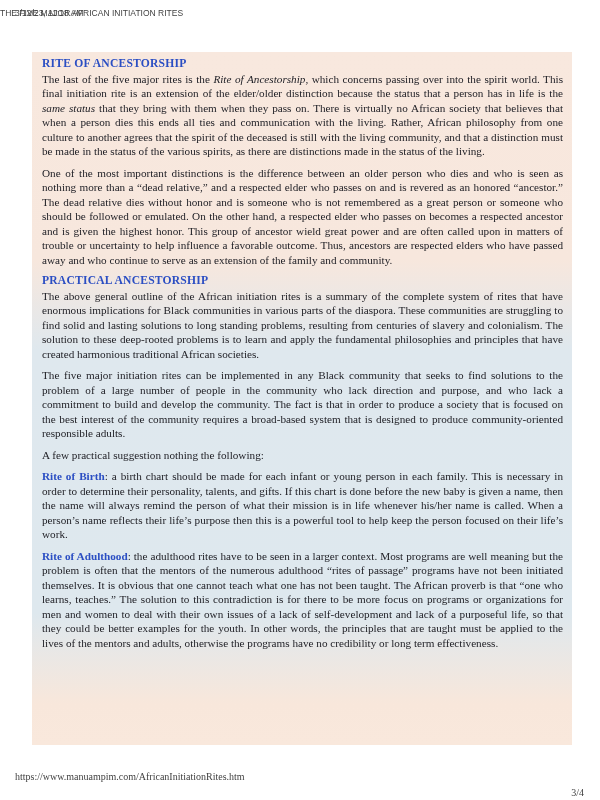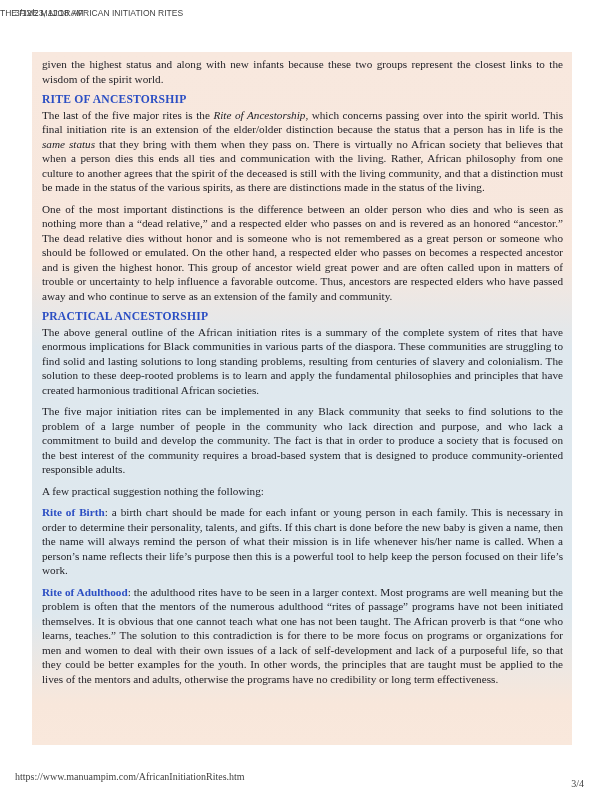--- a/index.html
+++ b/index.html
@@ -92,36 +92,35 @@
   }
   .footer-url {
     position: absolute;
     left: 15px;
     top: 0;
     white-space: nowrap;
   }
   .footer-page-number {
     position: absolute;
     right: 16px;
-    top: 7px;
+    top: 16px;
     white-space: nowrap;
   }
 </style>
 </head>
 <body>
 
 <div class="page">
 
   <div class="print-header">
     <span class="header-timestamp">3/12/23, 11:18 AM</span>
     <span class="header-doc-title">THE FIVE MAJOR AFRICAN INITIATION RITES</span>
   </div>
 
   <div class="content-sheet">
-      <p class="body-paragraph"><span>given the highest status and along with new infants because these two groups represent the closest links to the wisdom of the spirit world.</span></p>
       <h2 class="section-heading">RITE OF ANCESTORSHIP</h2>
       <p class="body-paragraph"><span>The last of the five major rites is the </span><span class="run-italic">Rite of Ancestorship</span><span>, which concerns passing over into the spirit world.  This final initiation rite is an extension of the elder/older distinction because the status that a person has in life is the </span><span class="run-italic">same status</span><span> that they bring with them when they pass on.  There is virtually no African society that believes that when a person dies this ends all ties and communication with the living.  Rather, African philosophy from one culture to another agrees that the spirit of the deceased is still with the living community, and that a distinction must be made in the status of the various spirits, as there are distinctions made in the status of the living.</span></p>
       <p class="body-paragraph"><span>One of the most important distinctions is the difference between an older person who dies and who is seen as nothing more than a “dead relative,” and a respected elder who passes on and is revered as an honored “ancestor.”  The dead relative dies without honor and is someone who is not remembered as a great person or someone who should be followed or emulated.  On the other hand, a respected elder who passes on becomes a respected ancestor and is given the highest honor.  This group of ancestor wield great power and are often called upon in matters of trouble or uncertainty to help influence a favorable outcome.  Thus, ancestors are respected elders who have passed away and who continue to serve as an extension of the family and community.</span></p>
       <h2 class="section-heading">PRACTICAL ANCESTORSHIP</h2>
       <p class="body-paragraph"><span>The above general outline of the African initiation rites is a summary of the complete system of rites that have enormous implications for Black communities in various parts of the diaspora.  These communities  are struggling to find solid and lasting solutions to long standing problems, resulting from centuries of slavery and colonialism.   The solution to these deep-rooted problems is to learn and apply the fundamental philosophies and principles that have created harmonious traditional African societies.</span></p>
       <p class="body-paragraph"><span>The five major initiation rites can be implemented in any Black community that seeks to find solutions to the problem of a large number of people in the community who lack direction and purpose, and who lack a commitment to build and develop the community.  The fact is that in order to produce a society that is focused on the best interest of the community requires a broad-based system that is designed to produce community-oriented responsible adults.</span></p>
       <p class="body-paragraph"><span>A few practical suggestion nothing the following:</span></p>
       <p class="body-paragraph"><span class="run-term">Rite of Birth</span><span>: a birth chart should be made for each infant or young person in each family.  This is necessary in order to determine their personality, talents, and gifts.  If this chart is done before the new baby is given a name, then the name will always remind the person of what their mission is in life whenever his/her name is called.  When a person’s name reflects their life’s purpose then this is a powerful tool to help keep the person focused on their life’s work.</span></p>
       <p class="body-paragraph"><span class="run-term">Rite of Adulthood</span><span>: the adulthood rites have to be seen in a larger context.  Most programs are well meaning but the problem is often that the mentors of the numerous adulthood “rites of passage” programs have not been initiated themselves.  It is obvious that one cannot teach what one has not been taught.  The African proverb is that “one who learns, teaches.” The solution to this contradiction is for there to be more focus on programs or organizations for men and women to deal with their own issues of a lack of self-development and lack of a purposeful life, so that they could be better examples for the youth.  In other words, the principles that are taught must be applied to the lives of the mentors and adults, otherwise the programs have no credibility or long term effectiveness.</span></p>
     </div>

